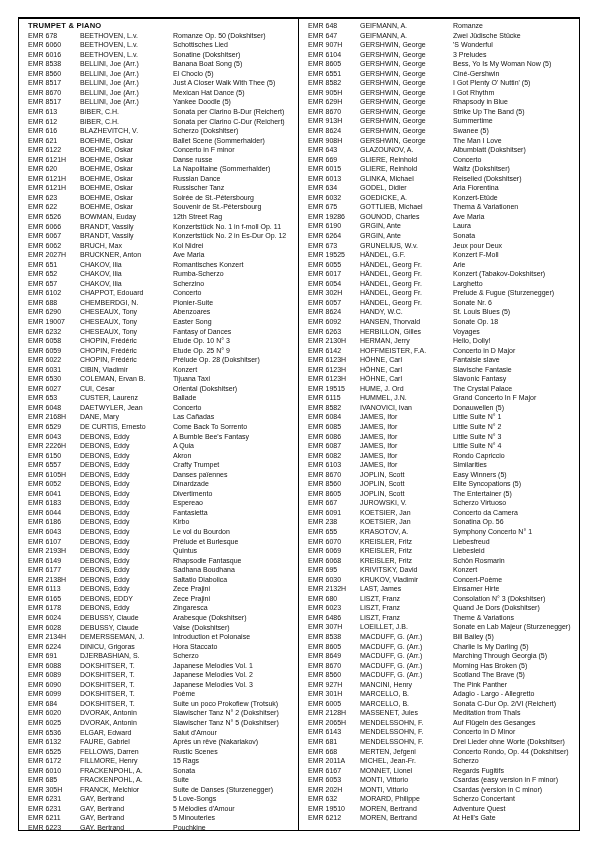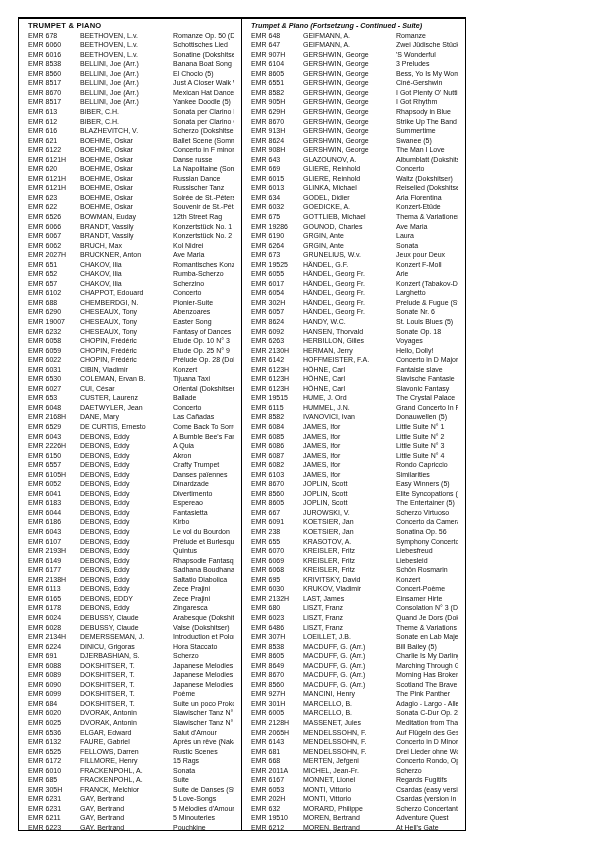--- a/index.html
+++ b/index.html
@@ -13,21 +13,21 @@
     position: relative;
     width: 600px;
     height: 849px;
     background: #ffffff;
     overflow: hidden;
   }
   .catalog-box {
     position: absolute;
     left: 18px;
     top: 17px;
-    width: 448px;
+    width: 562px;
     height: 814px;
     border: 1px solid #000000;
     border-top-width: 2px;
     box-sizing: border-box;
     display: flex;
   }
   .col {
     width: 50%;
     box-sizing: border-box;
     padding: 2px 7px 0 9px;
@@ -577,21 +577,20 @@
 
           <div class="entry-row">
             <span class="entry-ref">EMR 6223</span>
             <span class="entry-composer">GAY, Bertrand</span>
             <span class="entry-title">Pouchkine</span>
           </div>
         </div>
     </div>
 
     <div class="col col-right">
-      <div class="col-header-right">Trumpet &amp; Piano (Fortsetzung - Continued - Suite)</div>
       <div>
 
           <div class="entry-row">
             <span class="entry-ref">EMR 648</span>
             <span class="entry-composer">GEIFMANN, A.</span>
             <span class="entry-title">Romanze</span>
           </div>
 
           <div class="entry-row">
             <span class="entry-ref">EMR 647</span>

